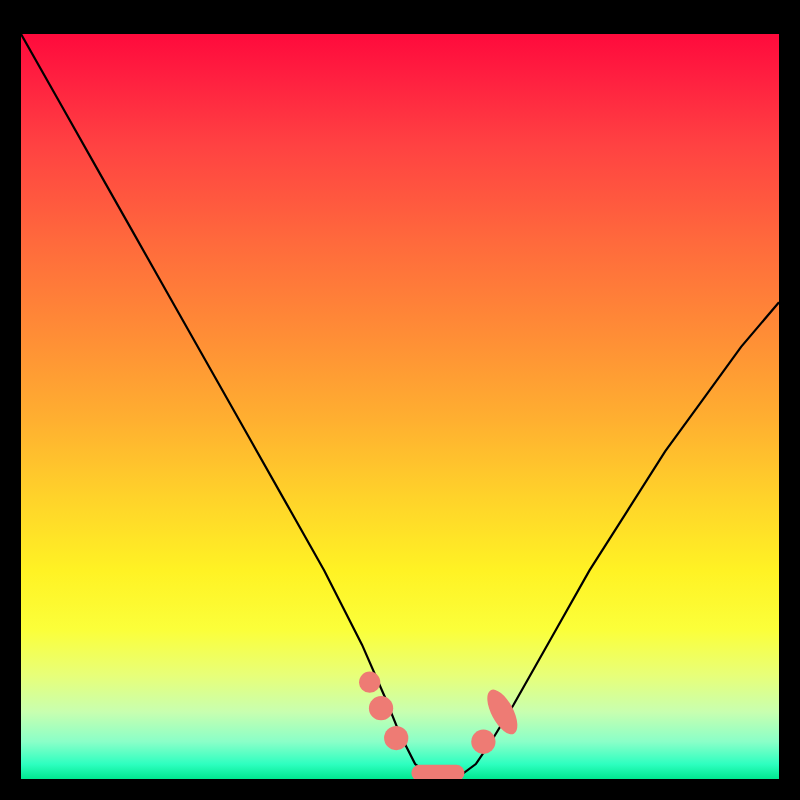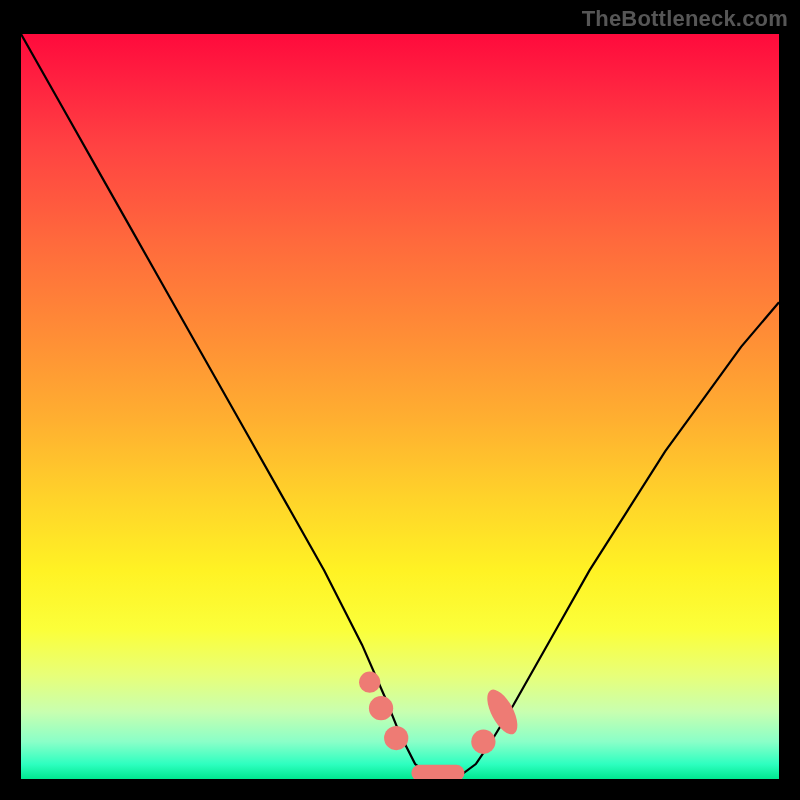--- a/index.html
+++ b/index.html
@@ -60,14 +60,13 @@
       <g id="markers">
           <circle cx="348.68" cy="648.15" r="10.61" fill="#ee7b74"></circle>
           <circle cx="360.05" cy="674.23" r="12.13" fill="#ee7b74"></circle>
           <circle cx="375.21" cy="704.02" r="12.13" fill="#ee7b74"></circle>
           <rect x="390.37" y="730.84" width="53.06" height="16.39" rx="8.20" fill="#ee7b74"></rect>
           <circle cx="462.38" cy="707.75" r="12.13" fill="#ee7b74"></circle>
           <ellipse cx="481.33" cy="677.95" rx="10.84" ry="24.64" transform="rotate(-28 481.33 677.95)" fill="#ee7b74"></ellipse>
         </g>
     </svg>
   </div>
-  <div class="watermark">TheBottleneck.com</div>
 </div>
 
 </body></html>

